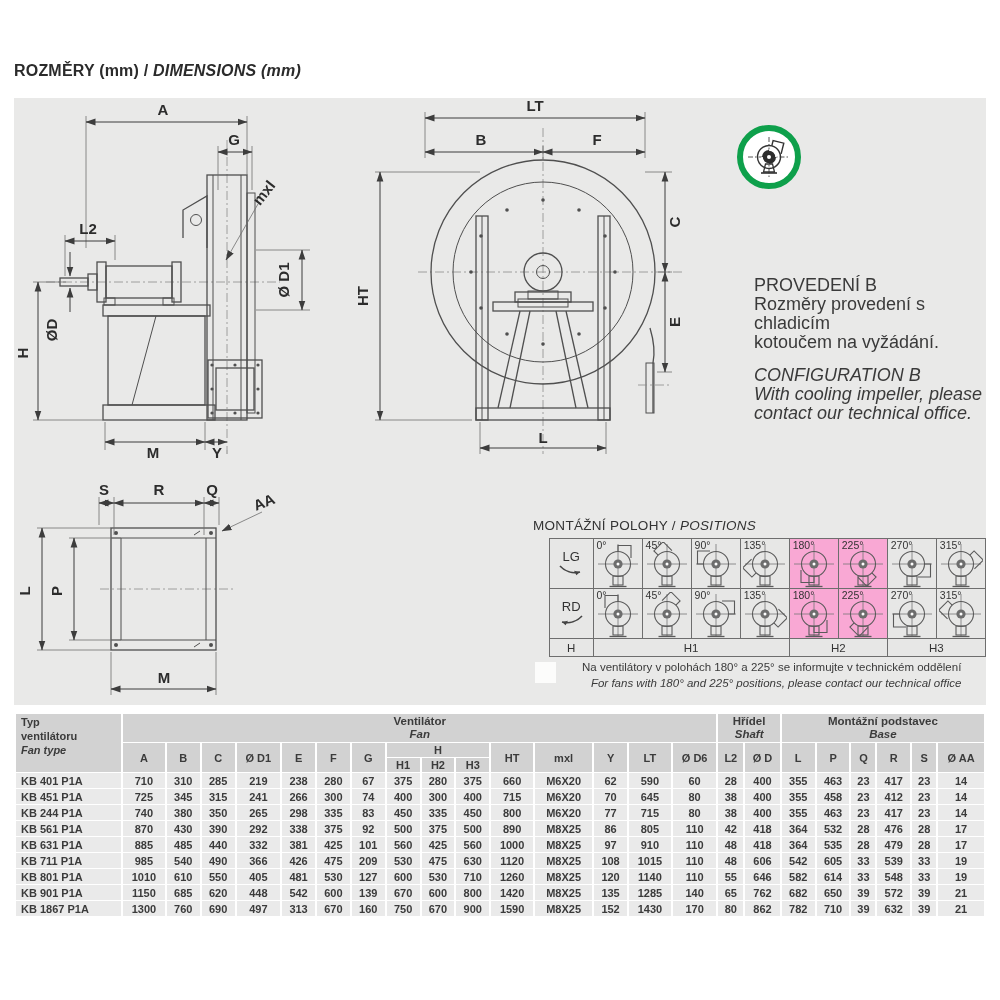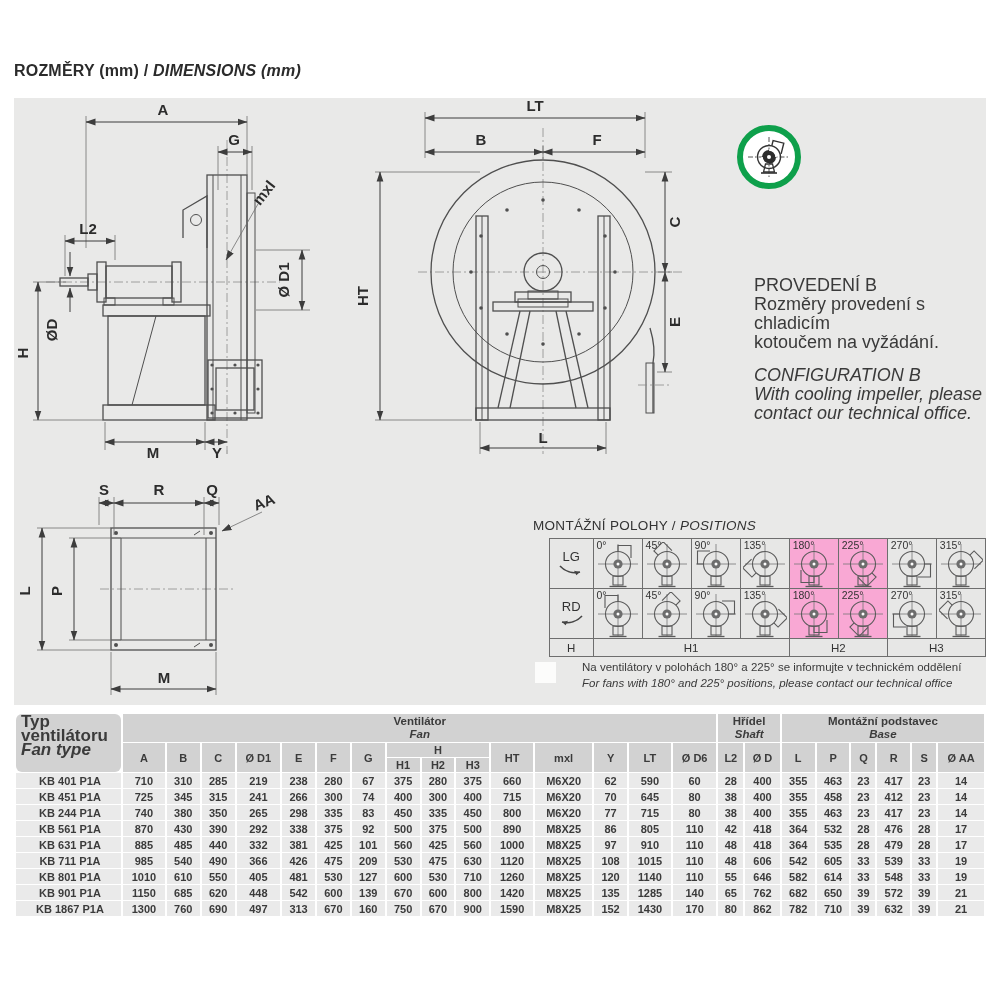--- a/index.html
+++ b/index.html
@@ -30,30 +30,30 @@
   table.pos th,table.pos td{border:1px solid #6e6e6e;background:#e7e7e6;padding:0;position:relative;font-weight:normal;}
   table.pos td.hl{background:#f9a8d4;}
   table.pos .plab{width:53px;text-align:center;font-size:13px;color:#333;}
   table.pos td.pcell{width:51px;height:49px;text-align:center;vertical-align:middle;}
   table.pos .ang{position:absolute;top:0px;left:3px;font-size:10.5px;color:#333;}
   table.pos tr.hrow th,table.pos tr.hrow td{height:17px;text-align:center;font-size:11.5px;color:#333;background:#e7e7e6;}
   .fansvg{display:block;margin:2px auto 0;}
   .note{position:absolute;left:521px;top:562px;display:flex;gap:26px;}
   .note .swatch{width:21px;height:21px;background:#fcfcfb;margin-top:2px;}
   .note .lines{font-size:11.5px;line-height:15.5px;color:#3a3a3a;}
-  .note .en{font-style:italic;}
+  .note .en{font-style:italic;text-align:right;}
   
   .dim-wrap{position:absolute;left:14px;top:713px;width:972px;}
   table.dim{border-collapse:separate;border-spacing:2px 1px;width:100%;table-layout:auto;}
   table.dim th,table.dim td{font-size:11px;font-weight:bold;color:#3b3b3b;text-align:center;padding:1px 2px;white-space:nowrap;}
   table.dim thead th{background:#d2d2d2;}
-  table.dim th.corner{width:98px;text-align:left;padding-left:5px;vertical-align:top;font-size:17px;line-height:14px;border-radius:6px;}
+  table.dim th.corner{width:98px;text-align:left;padding-left:5px;vertical-align:top;font-size:11px;line-height:14px;}
   table.dim th.grp{font-size:11.5px;line-height:13px;}
   table.dim th.grp i,table.dim th.corner i{font-style:italic;}
-  table.dim tbody th.rname{background:#eaeaea;text-align:center;padding-left:5px;font-weight:bold;}
+  table.dim tbody th.rname{background:#eaeaea;text-align:left;padding-left:5px;font-weight:bold;}
   table.dim tbody td{background:#eaeaea;}
   table.dim tbody tr{height:15px;}
 </style>
 </head>
 <body>
 
 <div class="page-title">
   <span>ROZMĚRY (mm)</span><span> / </span><span class="en">DIMENSIONS (mm)</span>
 </div>
 

